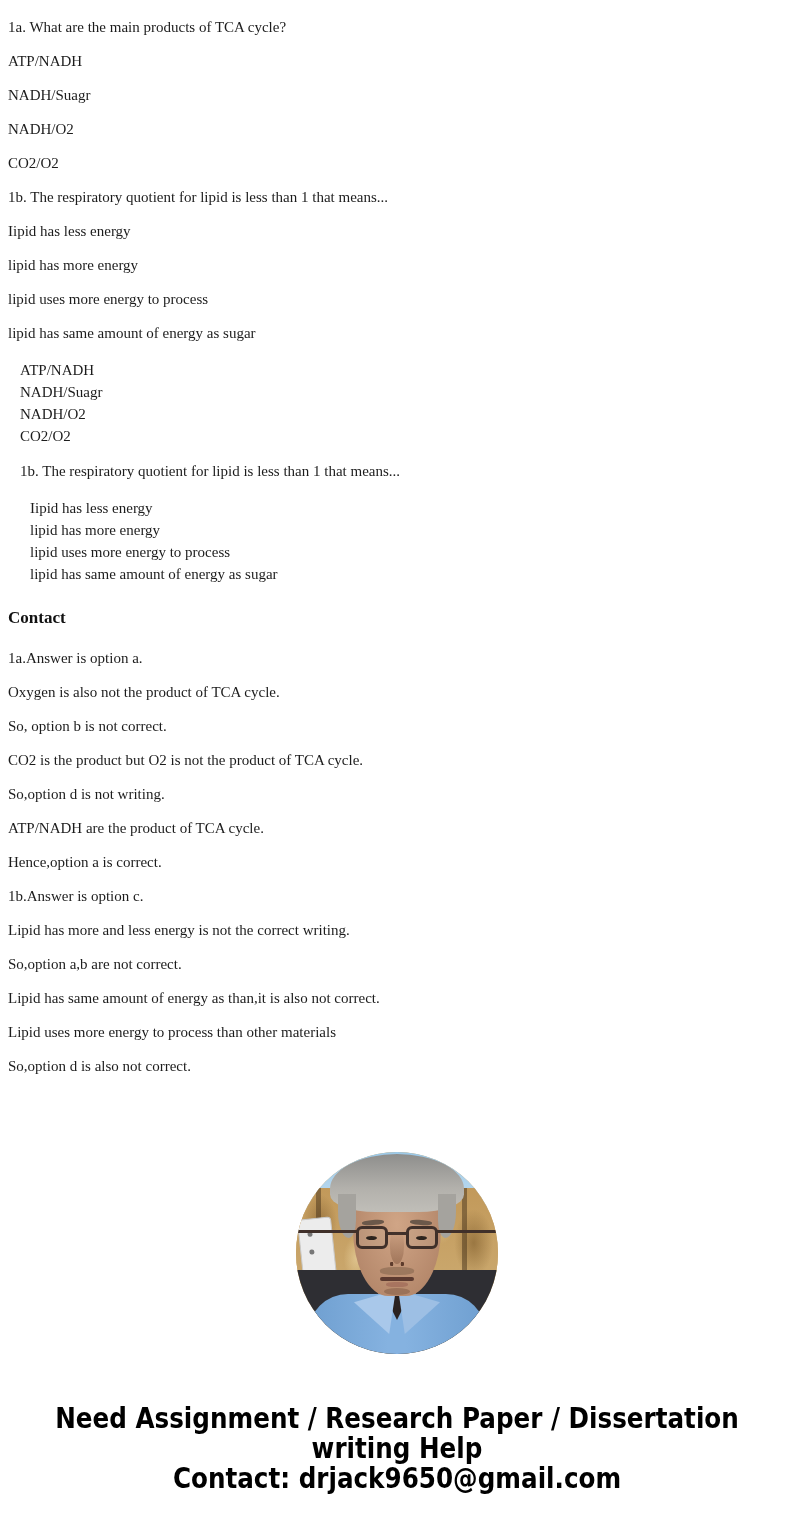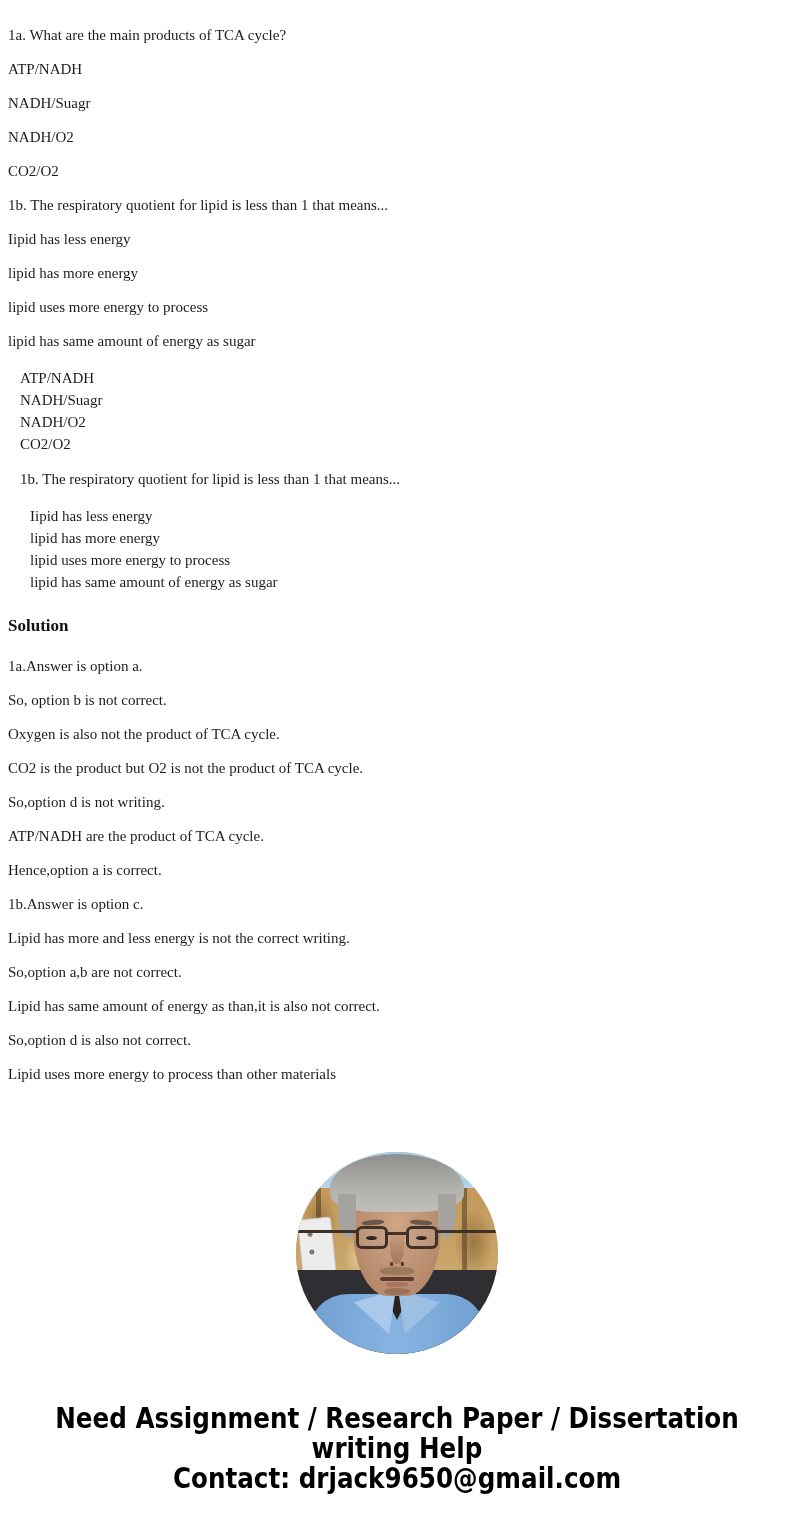--- a/index.html
+++ b/index.html
@@ -11,21 +11,21 @@
     color: #1c1c1c;
     font-family: "Liberation Serif", serif;
     overflow: hidden;
     position: relative;
   }
 
   
   .doc {
     height: 1130px;
     overflow: hidden;
-    padding: 16px 8px;
+    padding: 8px 8px;
   }
   .doc p.para {
     font-size: 15px;
     line-height: 19px;
     margin: 15px 0;
   }
   .doc p.first { margin-top: 10px; }
 
   .quote-a {
     margin: 16px 0 0 12px;
@@ -172,35 +172,35 @@
 
   <p class="q1b-quoted">1b. The respiratory quotient for lipid is less than 1 that means...</p>
 
   <div class="quote-b">
     <div>Iipid has less energy</div>
     <div>lipid has more energy</div>
     <div>lipid uses more energy to process</div>
     <div>lipid has same amount of energy as sugar</div>
   </div>
 
-  <h2 class="solution-heading">Solution</h2>
+  <h2 class="solution-heading">Contact</h2>
 
   <p class="para">1a.Answer is option a.</p>
+  <p class="para">Oxygen is also not the product of TCA cycle.</p>
   <p class="para">So, option b is not correct.</p>
-  <p class="para">Oxygen is also not the product of TCA cycle.</p>
   <p class="para">CO2 is the product but O2 is not the product of TCA cycle.</p>
   <p class="para">So,option d is not writing.</p>
   <p class="para">ATP/NADH are the product of TCA cycle.</p>
   <p class="para">Hence,option a is correct.</p>
   <p class="para">1b.Answer is option c.</p>
   <p class="para">Lipid has more and less energy is not the correct writing.</p>
   <p class="para">So,option a,b are not correct.</p>
   <p class="para">Lipid has same amount of energy as than,it is also not correct.</p>
+  <p class="para">Lipid uses more energy to process than other materials</p>
   <p class="para">So,option d is also not correct.</p>
-  <p class="para">Lipid uses more energy to process than other materials</p>
 
 </div>
 
 <div class="photo-wrap">
   <div class="photo">
     <div class="ph-sky"></div>
     <div class="ph-wall"></div>
     <div class="ph-seam-l"></div>
     <div class="ph-seam-r"></div>
     <div class="ph-switch"></div>

